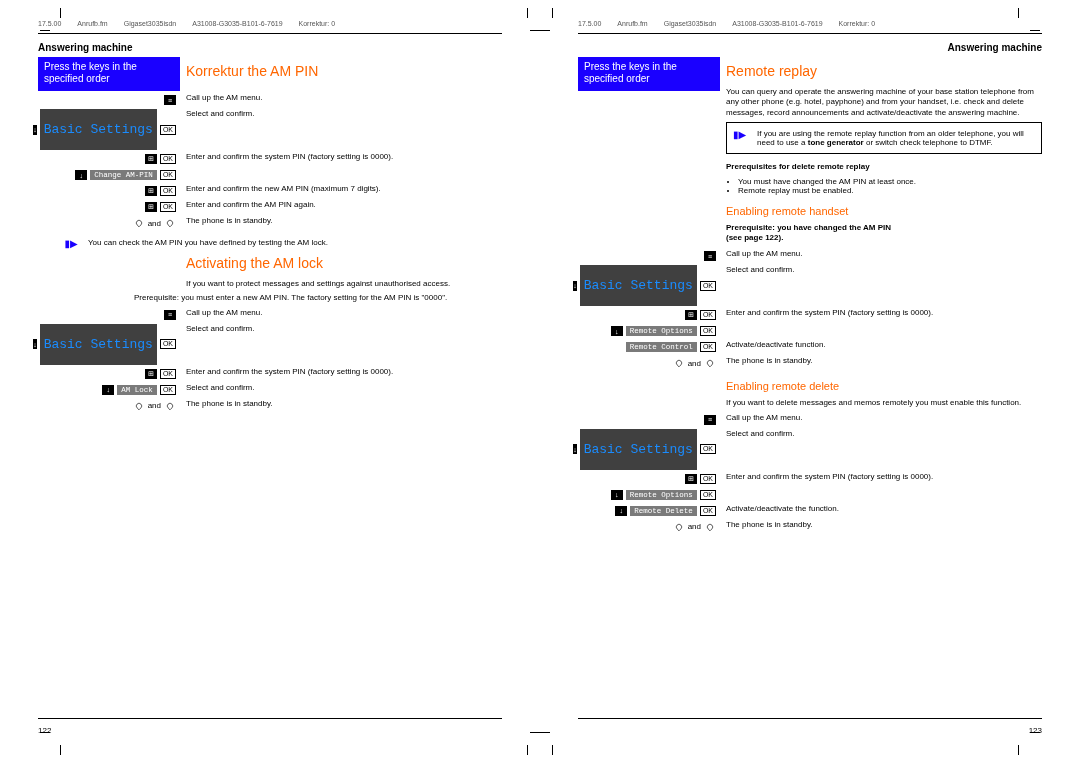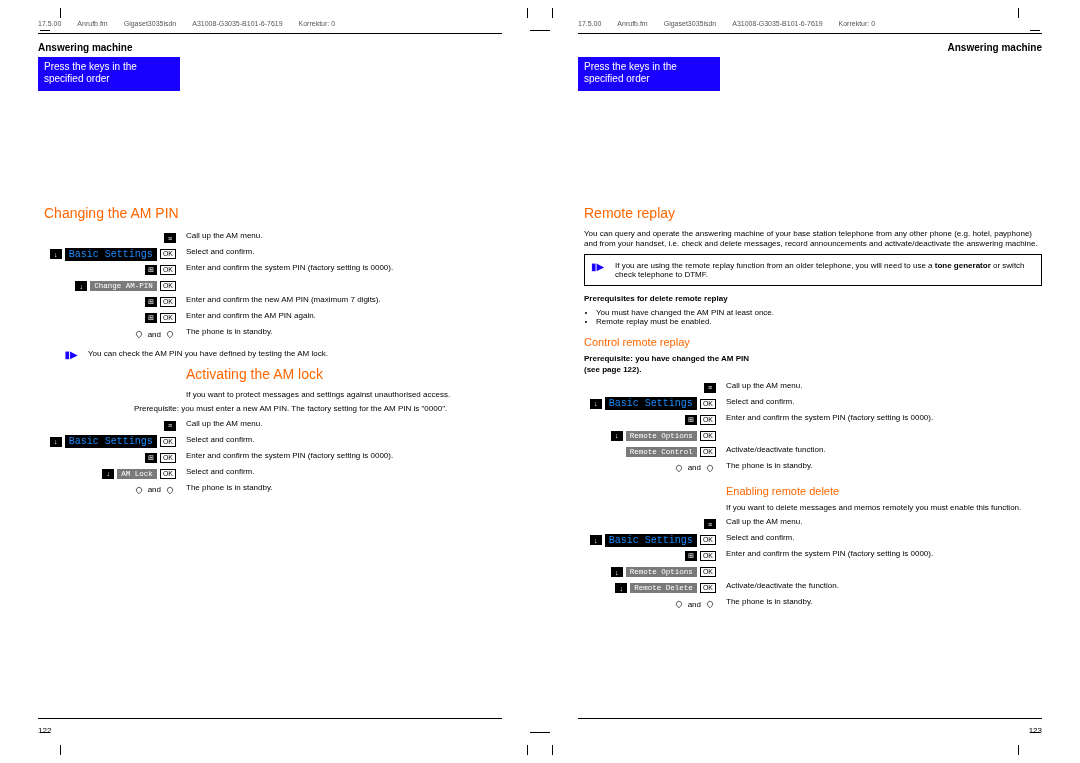--- a/index.html
+++ b/index.html
@@ -6,27 +6,27 @@
   body { background: #fff; font-family: Arial, Helvetica, sans-serif; width: 1080px; height: 763px; position: relative; font-size: 8px; color: #000; }
   .spread { display: flex; width: 100%; height: 100%; }
   .page { width: 540px; height: 763px; position: relative; padding: 20px 38px 30px 38px; }
   .crop-h { position: absolute; height: 1px; background: #000; width: 10px; }
   .crop-v { position: absolute; width: 1px; background: #000; height: 10px; }
   .header-meta { font-size: 7px; color: #555; display: flex; gap: 16px; padding-bottom: 6px; border-bottom: 1px solid #000; margin-bottom: 8px; }
   .section-head { font-size: 10px; font-weight: bold; margin-bottom: 4px; }
   .key-order { background: #1a00ff; color: #fff; font-size: 10px; padding: 4px 6px 6px 6px; line-height: 1.2; }
   .h-orange { color: #ff6600; font-size: 14px; font-weight: normal; margin: 6px 0 8px 0; }
   .sub-orange { color: #ff6600; font-size: 11px; font-weight: normal; margin: 10px 0 6px 0; }
-  .content { display: flex; flex-direction: column; }
+  .content { display: flex; }
   .keycol { width: 142px; flex: 0 0 142px; }
   .textcol { flex: 1; padding-left: 6px; }
   .row { display: flex; margin: 2px 0; min-height: 14px; }
   .k { width: 142px; flex: 0 0 142px; display: flex; align-items: center; justify-content: flex-end; gap: 3px; padding-right: 4px; }
   .t { flex: 1; padding-left: 6px; font-size: 8px; line-height: 1.3; }
-  .menu-chip { background: #000000; color: #1a8cff; font-family: "Courier New", monospace; font-size: 10px; padding: 1px 4px; white-space: nowrap; }
+  .menu-chip { background: #404040; color: #1a8cff; font-family: "Courier New", monospace; font-size: 13px; padding: 13px 4px; white-space: nowrap; }
   .menu-chip-grey { background: #7a7a7a; color: #fff; font-family: "Courier New", monospace; font-size: 7.5px; padding: 1px 4px; white-space: nowrap; }
   .ok { background: #fff; border: 1px solid #000; font-size: 7px; padding: 0 2px; font-family: Arial; height: 10px; line-height: 8px; display: inline-block; }
   .ico { width: 12px; height: 10px; display: inline-flex; align-items: center; justify-content: center; background: #000; color: #fff; font-size: 7px; }
   .arrow-dn::before { content: "↓"; }
   .note-arrow { color: #1a00ff; font-size: 10px; margin-right: 4px; }
   .note-block { display: flex; margin: 6px 0; }
   .note-block .ind { width: 30px; flex: 0 0 30px; text-align: center; }
   .note-block .txt { flex: 1; font-size: 8px; line-height: 1.3; padding-right: 10px; }
   .boxed { border: 0.5px solid #000; padding: 6px; display: flex; }
   .para { font-size: 8px; line-height: 1.3; margin-bottom: 4px; }
@@ -68,21 +68,21 @@
       <span>A31008-G3035-B101-6-7619</span>
       <span>Korrektur: 0</span>
     </div>
     <div class="section-head">Answering machine</div>
 
     <div class="content">
       <div class="keycol">
         <div class="key-order">Press the keys in the specified order</div>
       </div>
       <div class="textcol">
-        <div class="h-orange">Changing the AM PIN</div>
+        <div class="h-orange">Korrektur the AM PIN</div>
       </div>
     </div>
 
     <div class="row">
         <div class="k">
           <span class="ico">≡</span>
         </div>
         <div class="t">Call up the AM menu.</div>
       </div>
     <div class="row">
@@ -201,21 +201,21 @@
         <div class="para">You can query and operate the answering machine of your base station telephone from any other phone (e.g. hotel, payphone) and from your handset, i.e. check and delete messages, record announcements and activate/deactivate the answering machine.</div>
         <div class="boxed">
           <div class="ind" style="width:24px;flex:0 0 24px"><span class="note-arrow">▮▶</span></div>
           <div class="txt"><span>If you are using the remote replay function from an older telephone, you will need to use a </span><span class="bold">tone generator</span><span> or switch check telephone to DTMF.</span></div>
         </div>
         <div class="bold para" style="margin-top:8px">Prerequisites for delete remote replay</div>
         <ul class="bullet-list">
           <li>You must have changed the AM PIN at least once.</li>
           <li>Remote replay must be enabled.</li>
         </ul>
-        <div class="sub-orange">Control remote replay</div>
+        <div class="sub-orange">Enabling remote handset</div>
         <div class="bold para"><span>Prerequisite: you have changed the AM PIN</span><br><span>(see page 122).</span></div>
       </div>
     </div>
 
     <div class="row">
         <div class="k">
           <span class="ico">≡</span>
         </div>
         <div class="t">Call up the AM menu.</div>
       </div>

